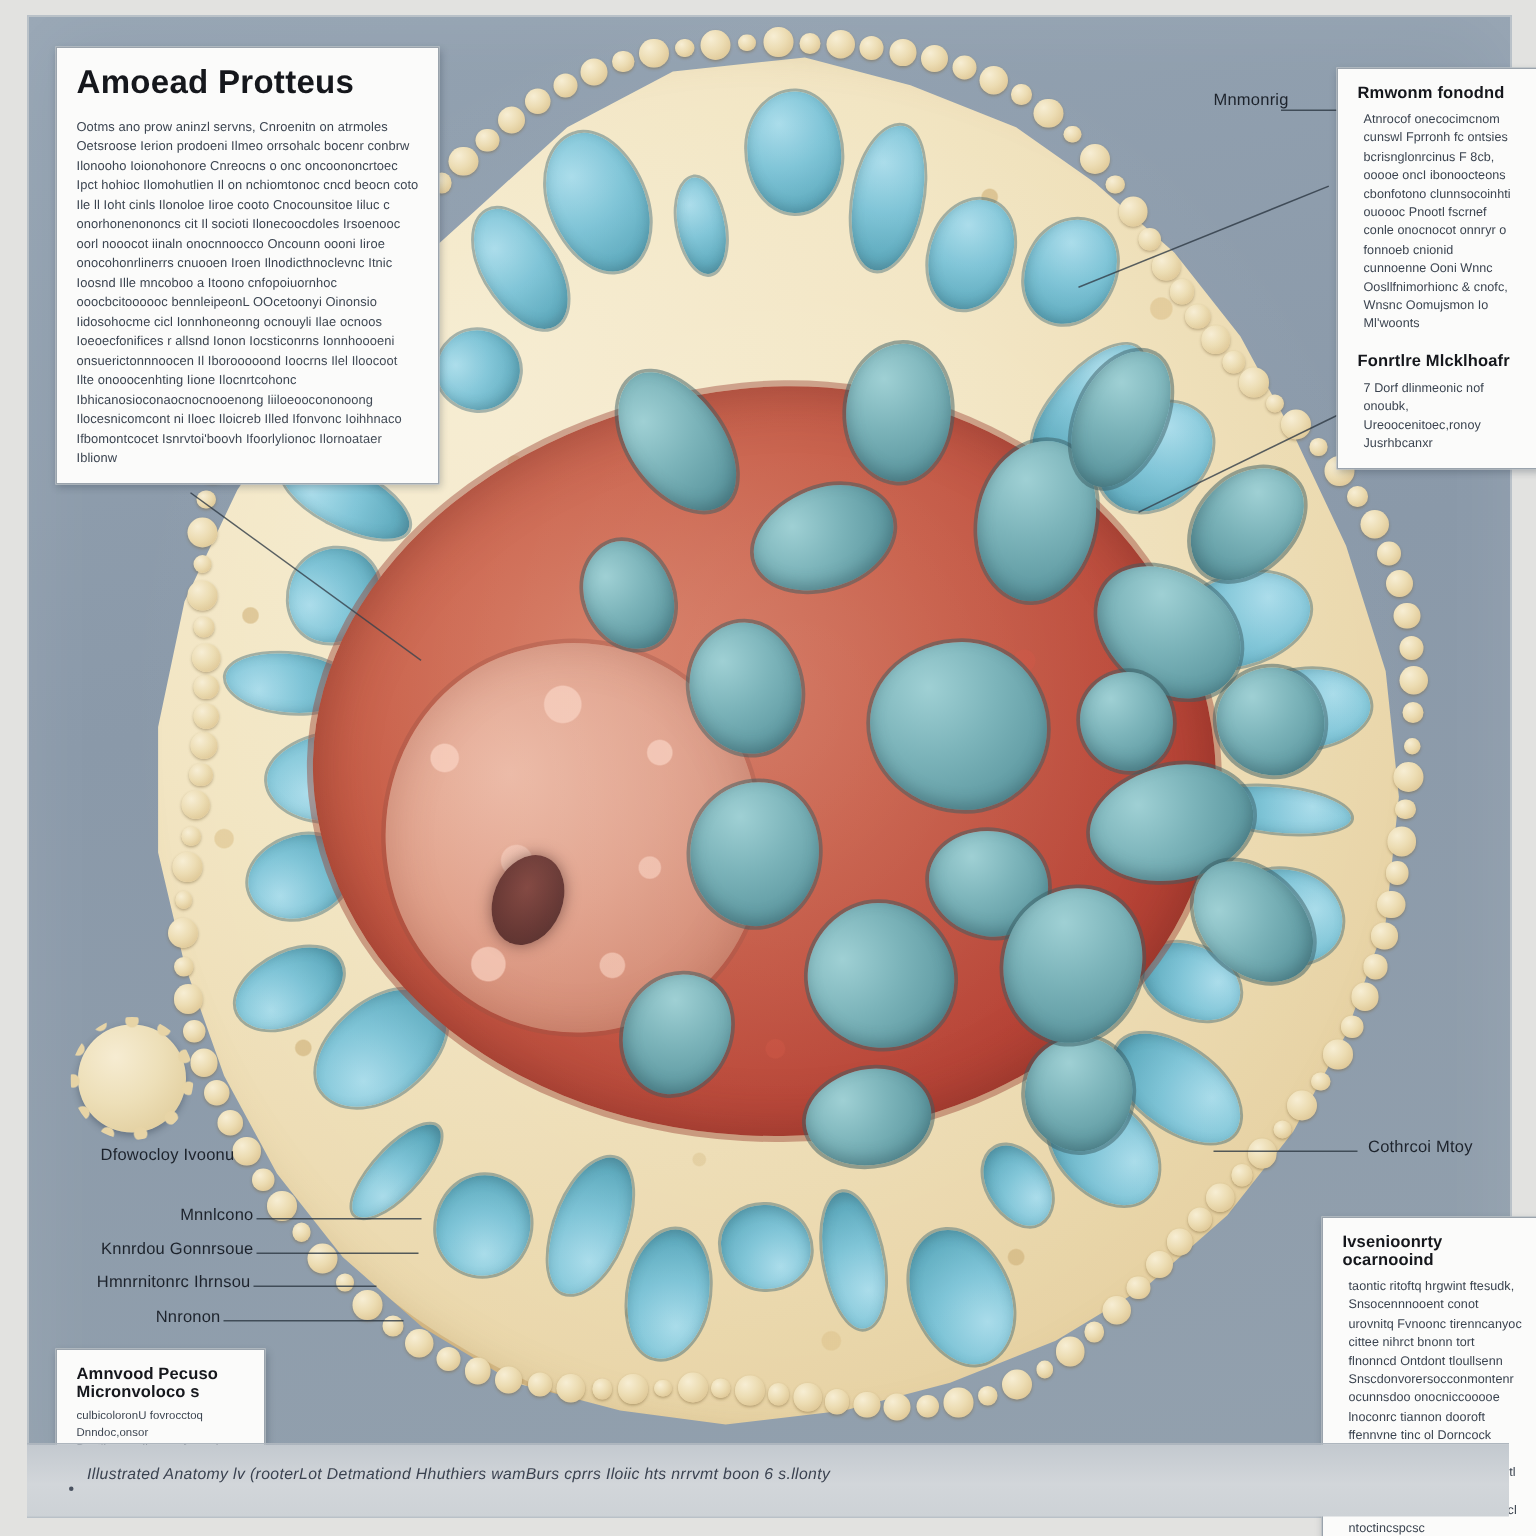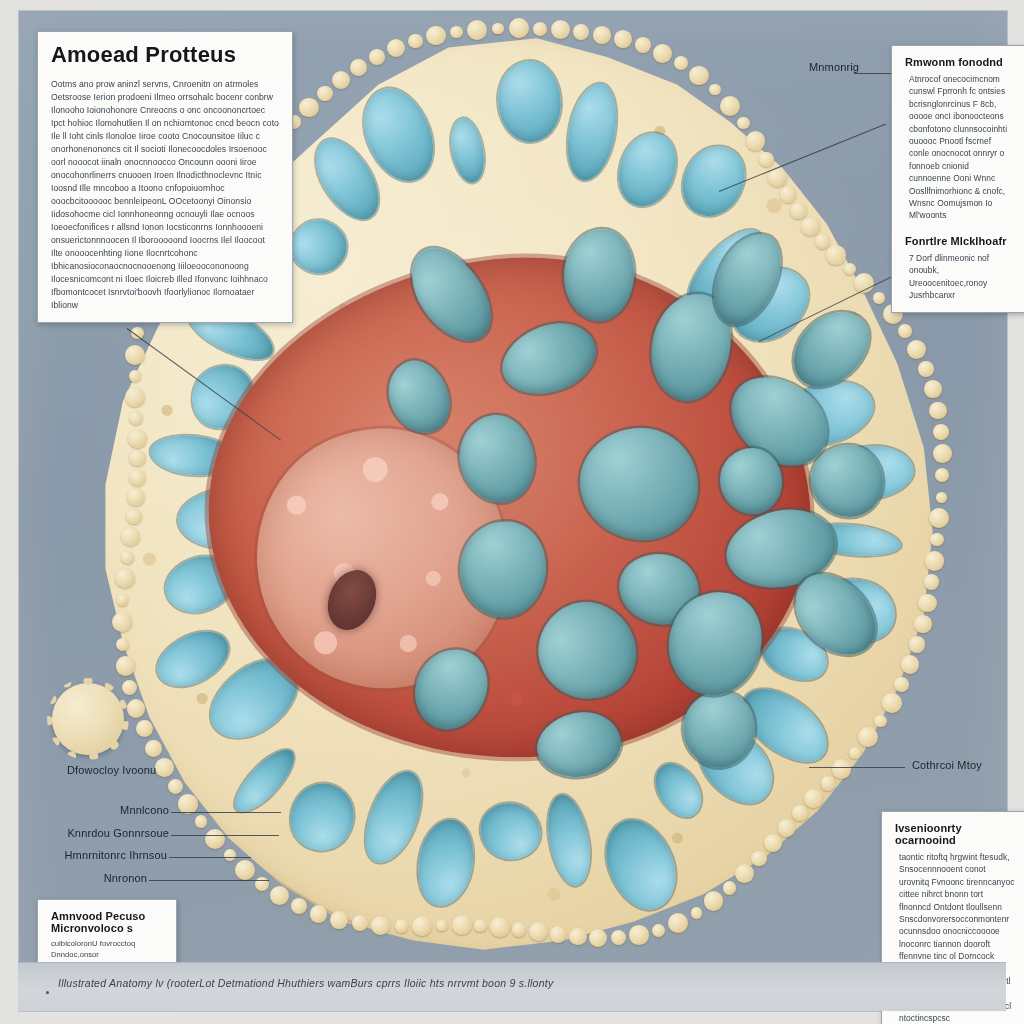--- a/index.html
+++ b/index.html
@@ -439,16 +439,16 @@
 
     <div class="panel" id="panel-left-bottom">
       <h2>Amnvood Pecuso Micronvoloco s</h2>
       <p>culbicoloronU  fovrocctoq  Dnndoc,onsor  Dentiloncncclhnoonsfonond  uonrisnod  Ilnnenobni  Irrtcioi  ond  nunvodont</p>
     </div>
 
   </div>
 
   <div id="caption-strip">
     <div id="caption-dot"></div>
-    <div id="caption-text">Illustrated Anatomy  lv  (rooterLot  Detmationd  Hhuthiers  wamBurs  cprrs  Iloiic  hts  nrrvmt  boon  9 s.llonty</div>
+    <div id="caption-text">Illustrated Anatomy  lv  (rooterLot  Detmationd  Hhuthiers  wamBurs  cprrs  Iloiic  hts  nrrvmt  boon  6 s.llonty</div>
   </div>
 
 </div>
 
 </body></html>

